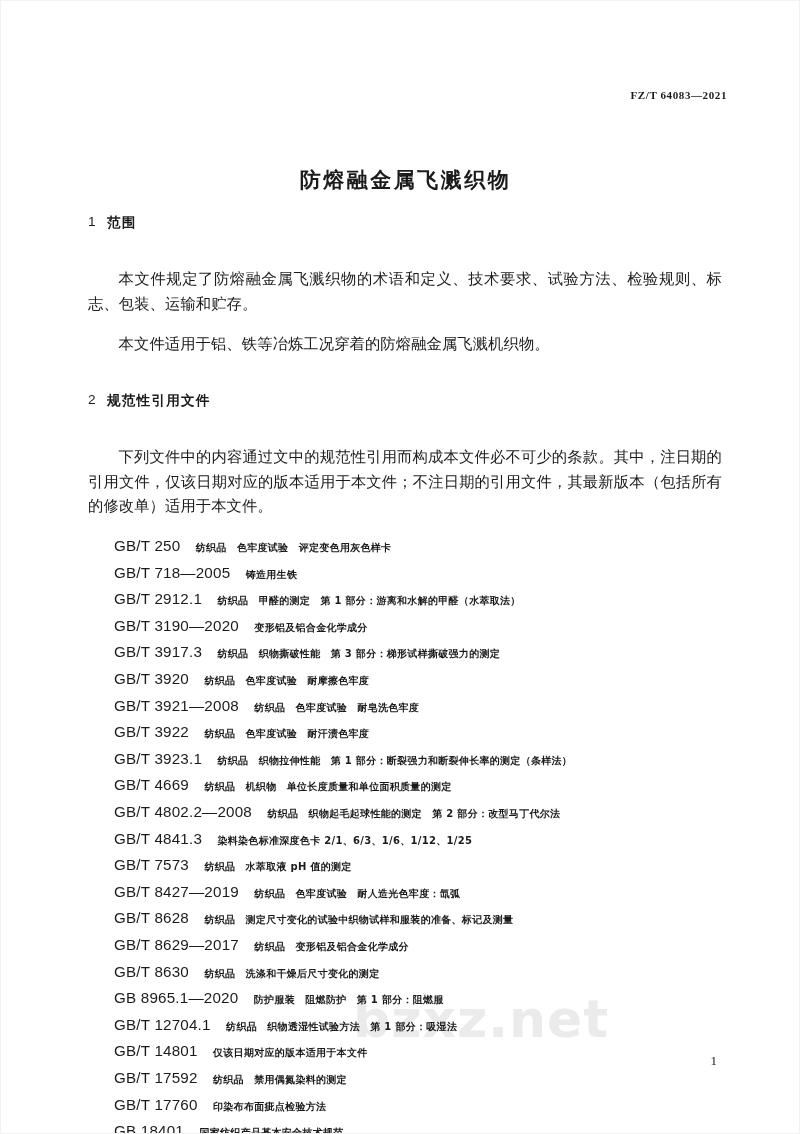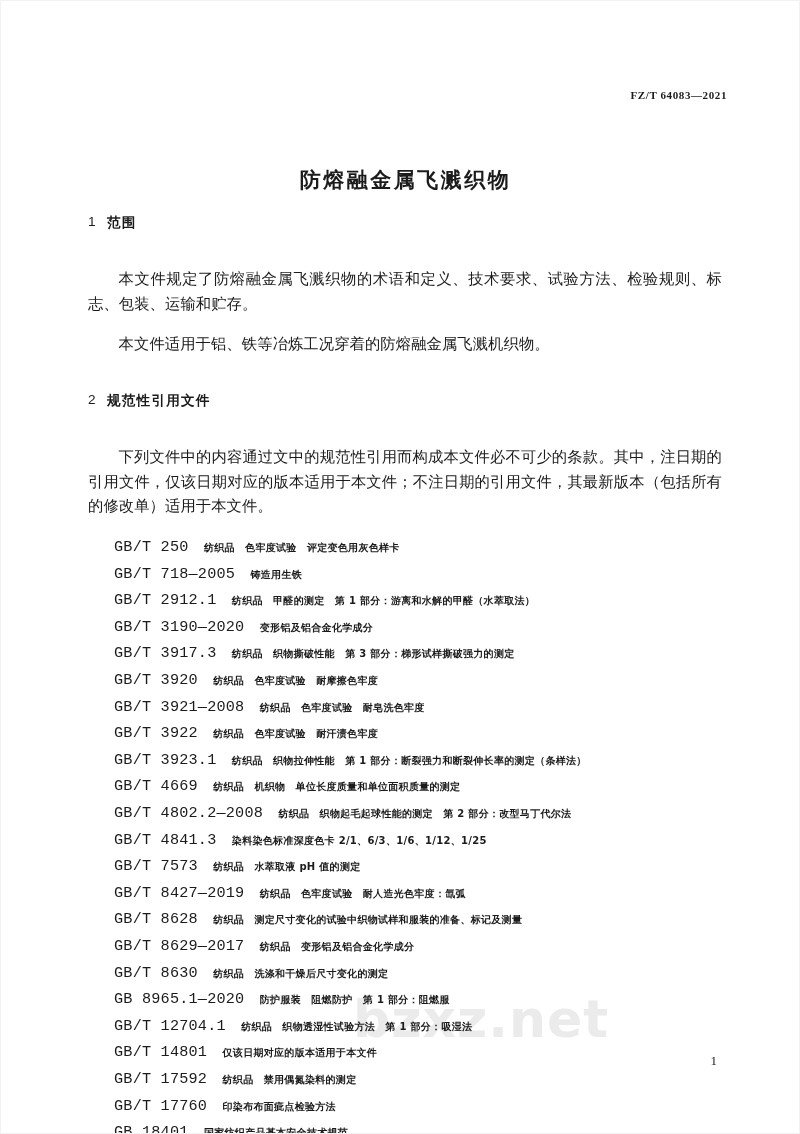--- a/index.html
+++ b/index.html
@@ -106,21 +106,21 @@
   .ref-list {
     margin-left: 26px;
     font-size: 15.2px;
     line-height: 24.6px;
     letter-spacing: 0.2px;
   }
   .ref-item {
     white-space: nowrap;
   }
   .ref-item .code {
-    font-family: Liberation Mono, monospace;
+    font-family: Liberation Sans, sans-serif;
     margin-top: 33px;
   }
   .ref-item .name {
     font-family: "DejaVu Sans", "Liberation Sans", sans-serif;
     font-weight: bold;
     font-size: 10px;
     letter-spacing: 0.3px;
   }
 
   

